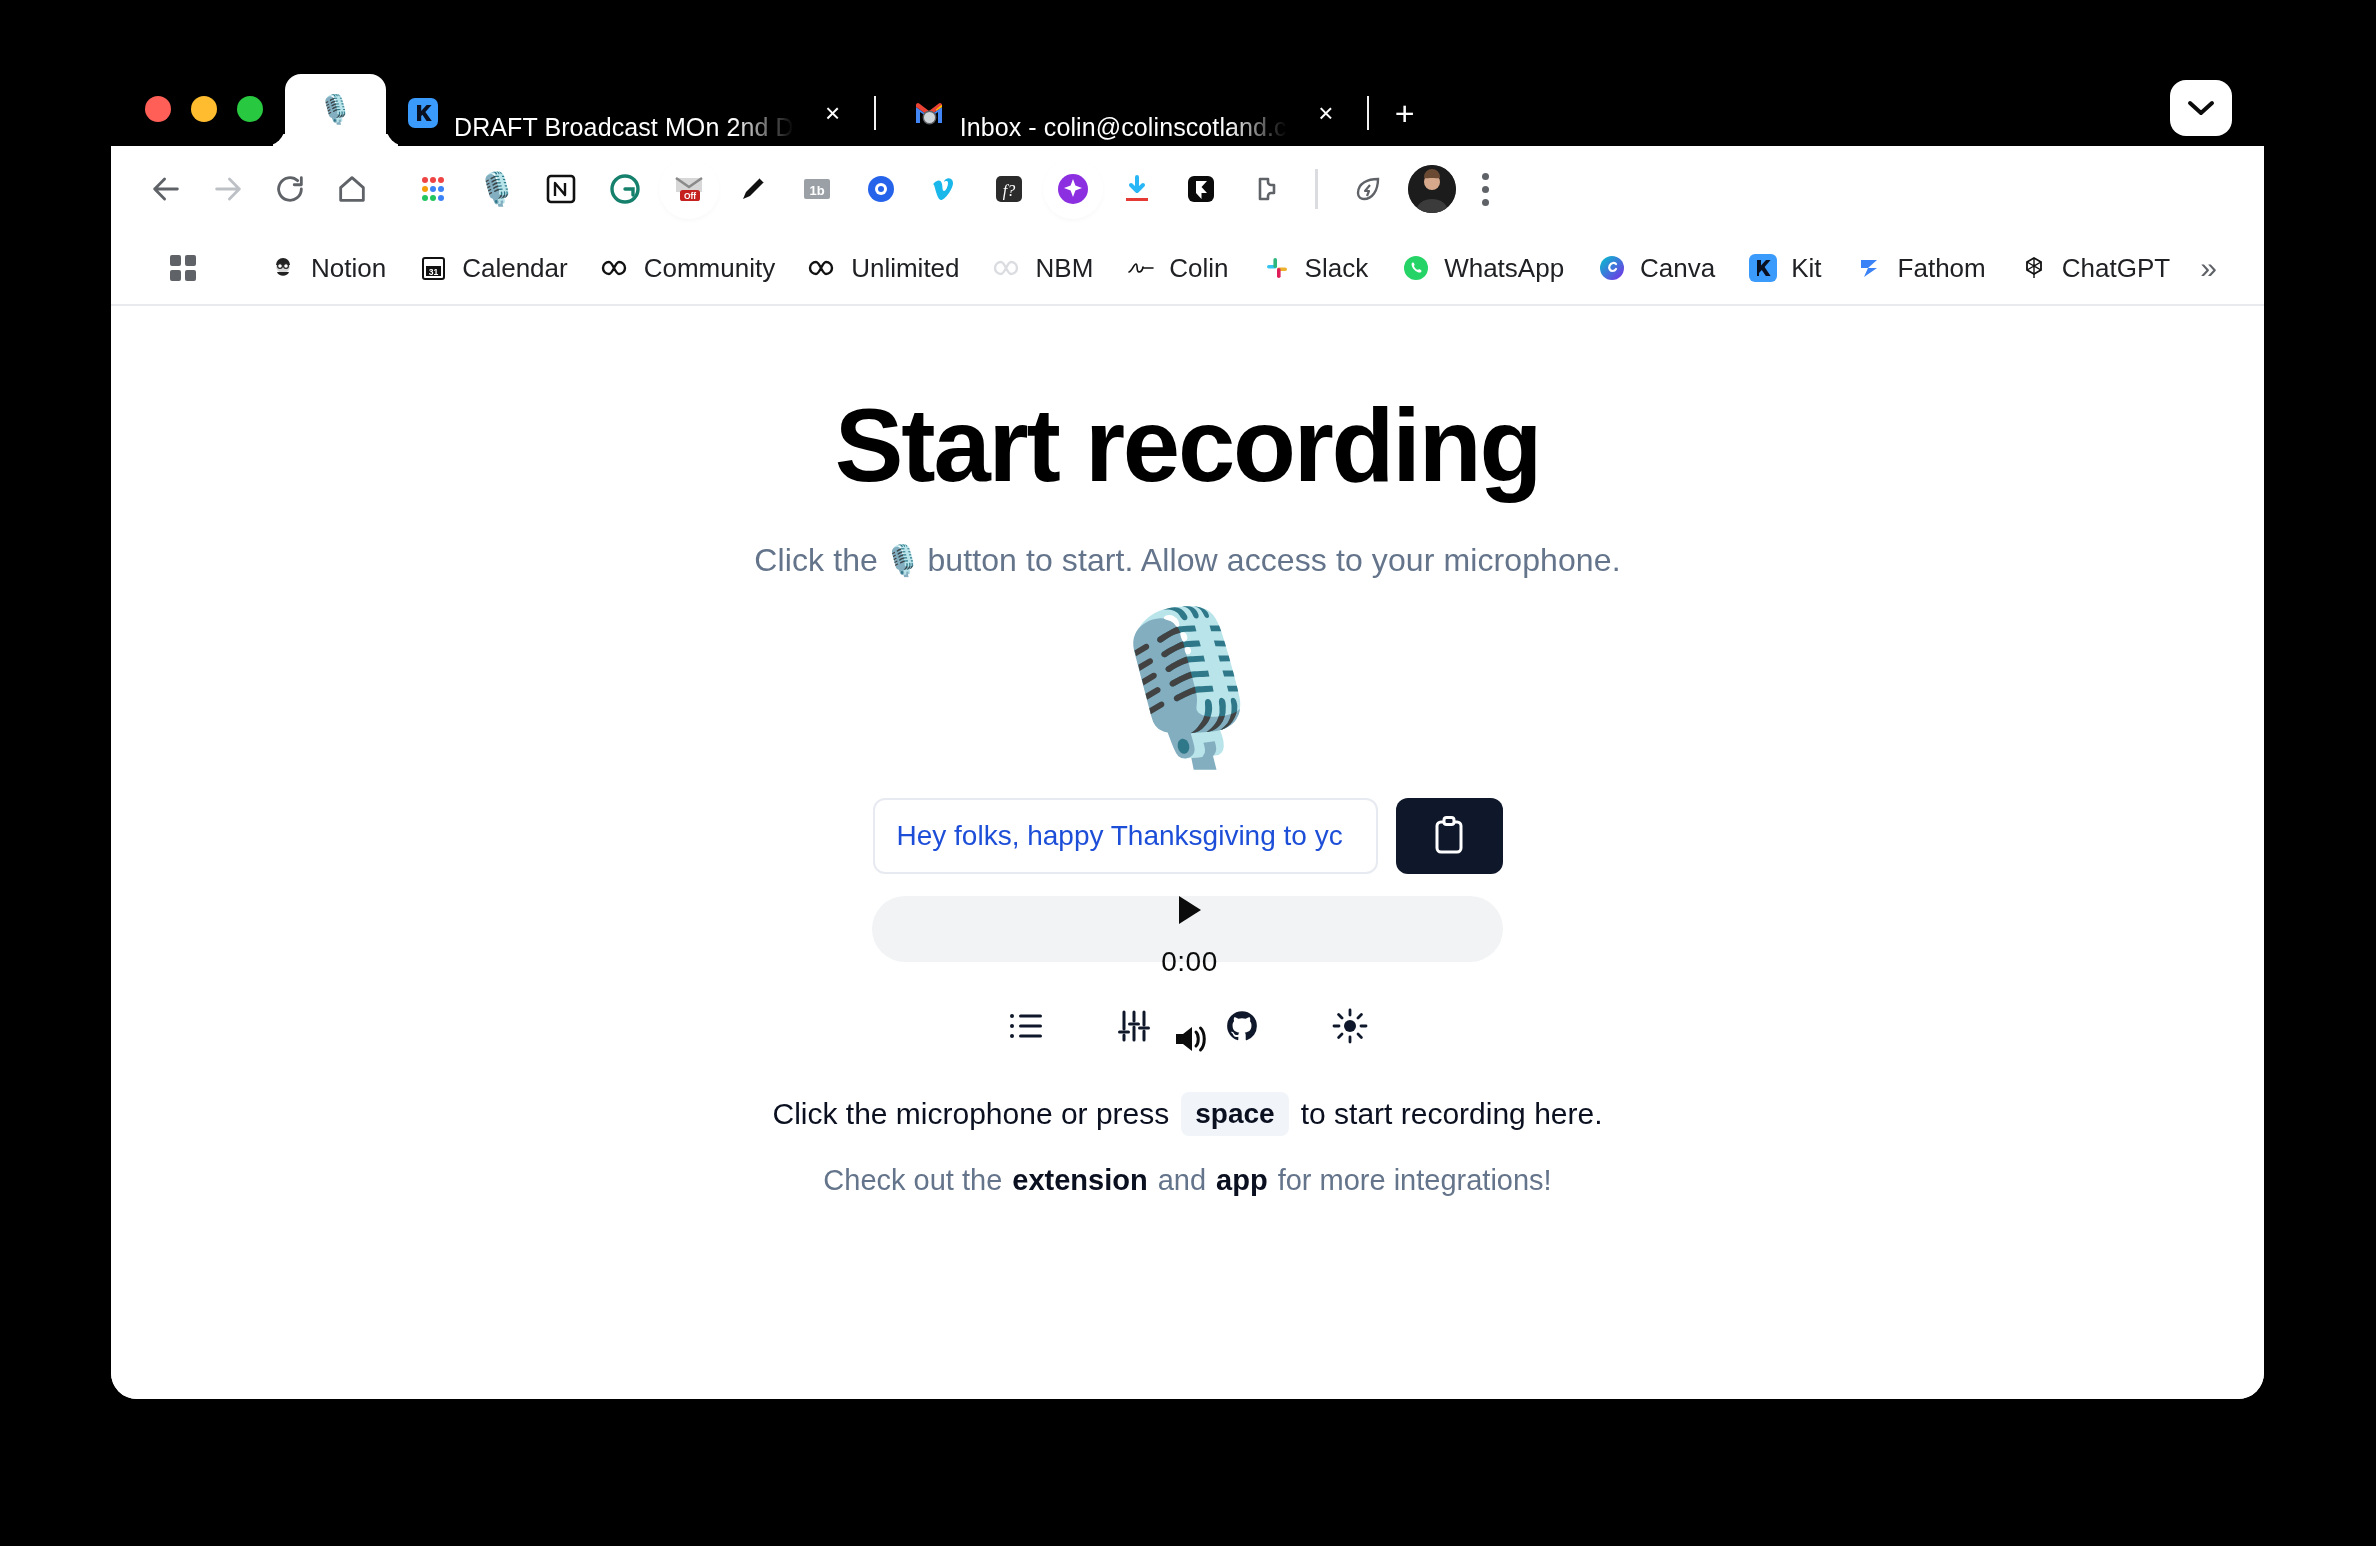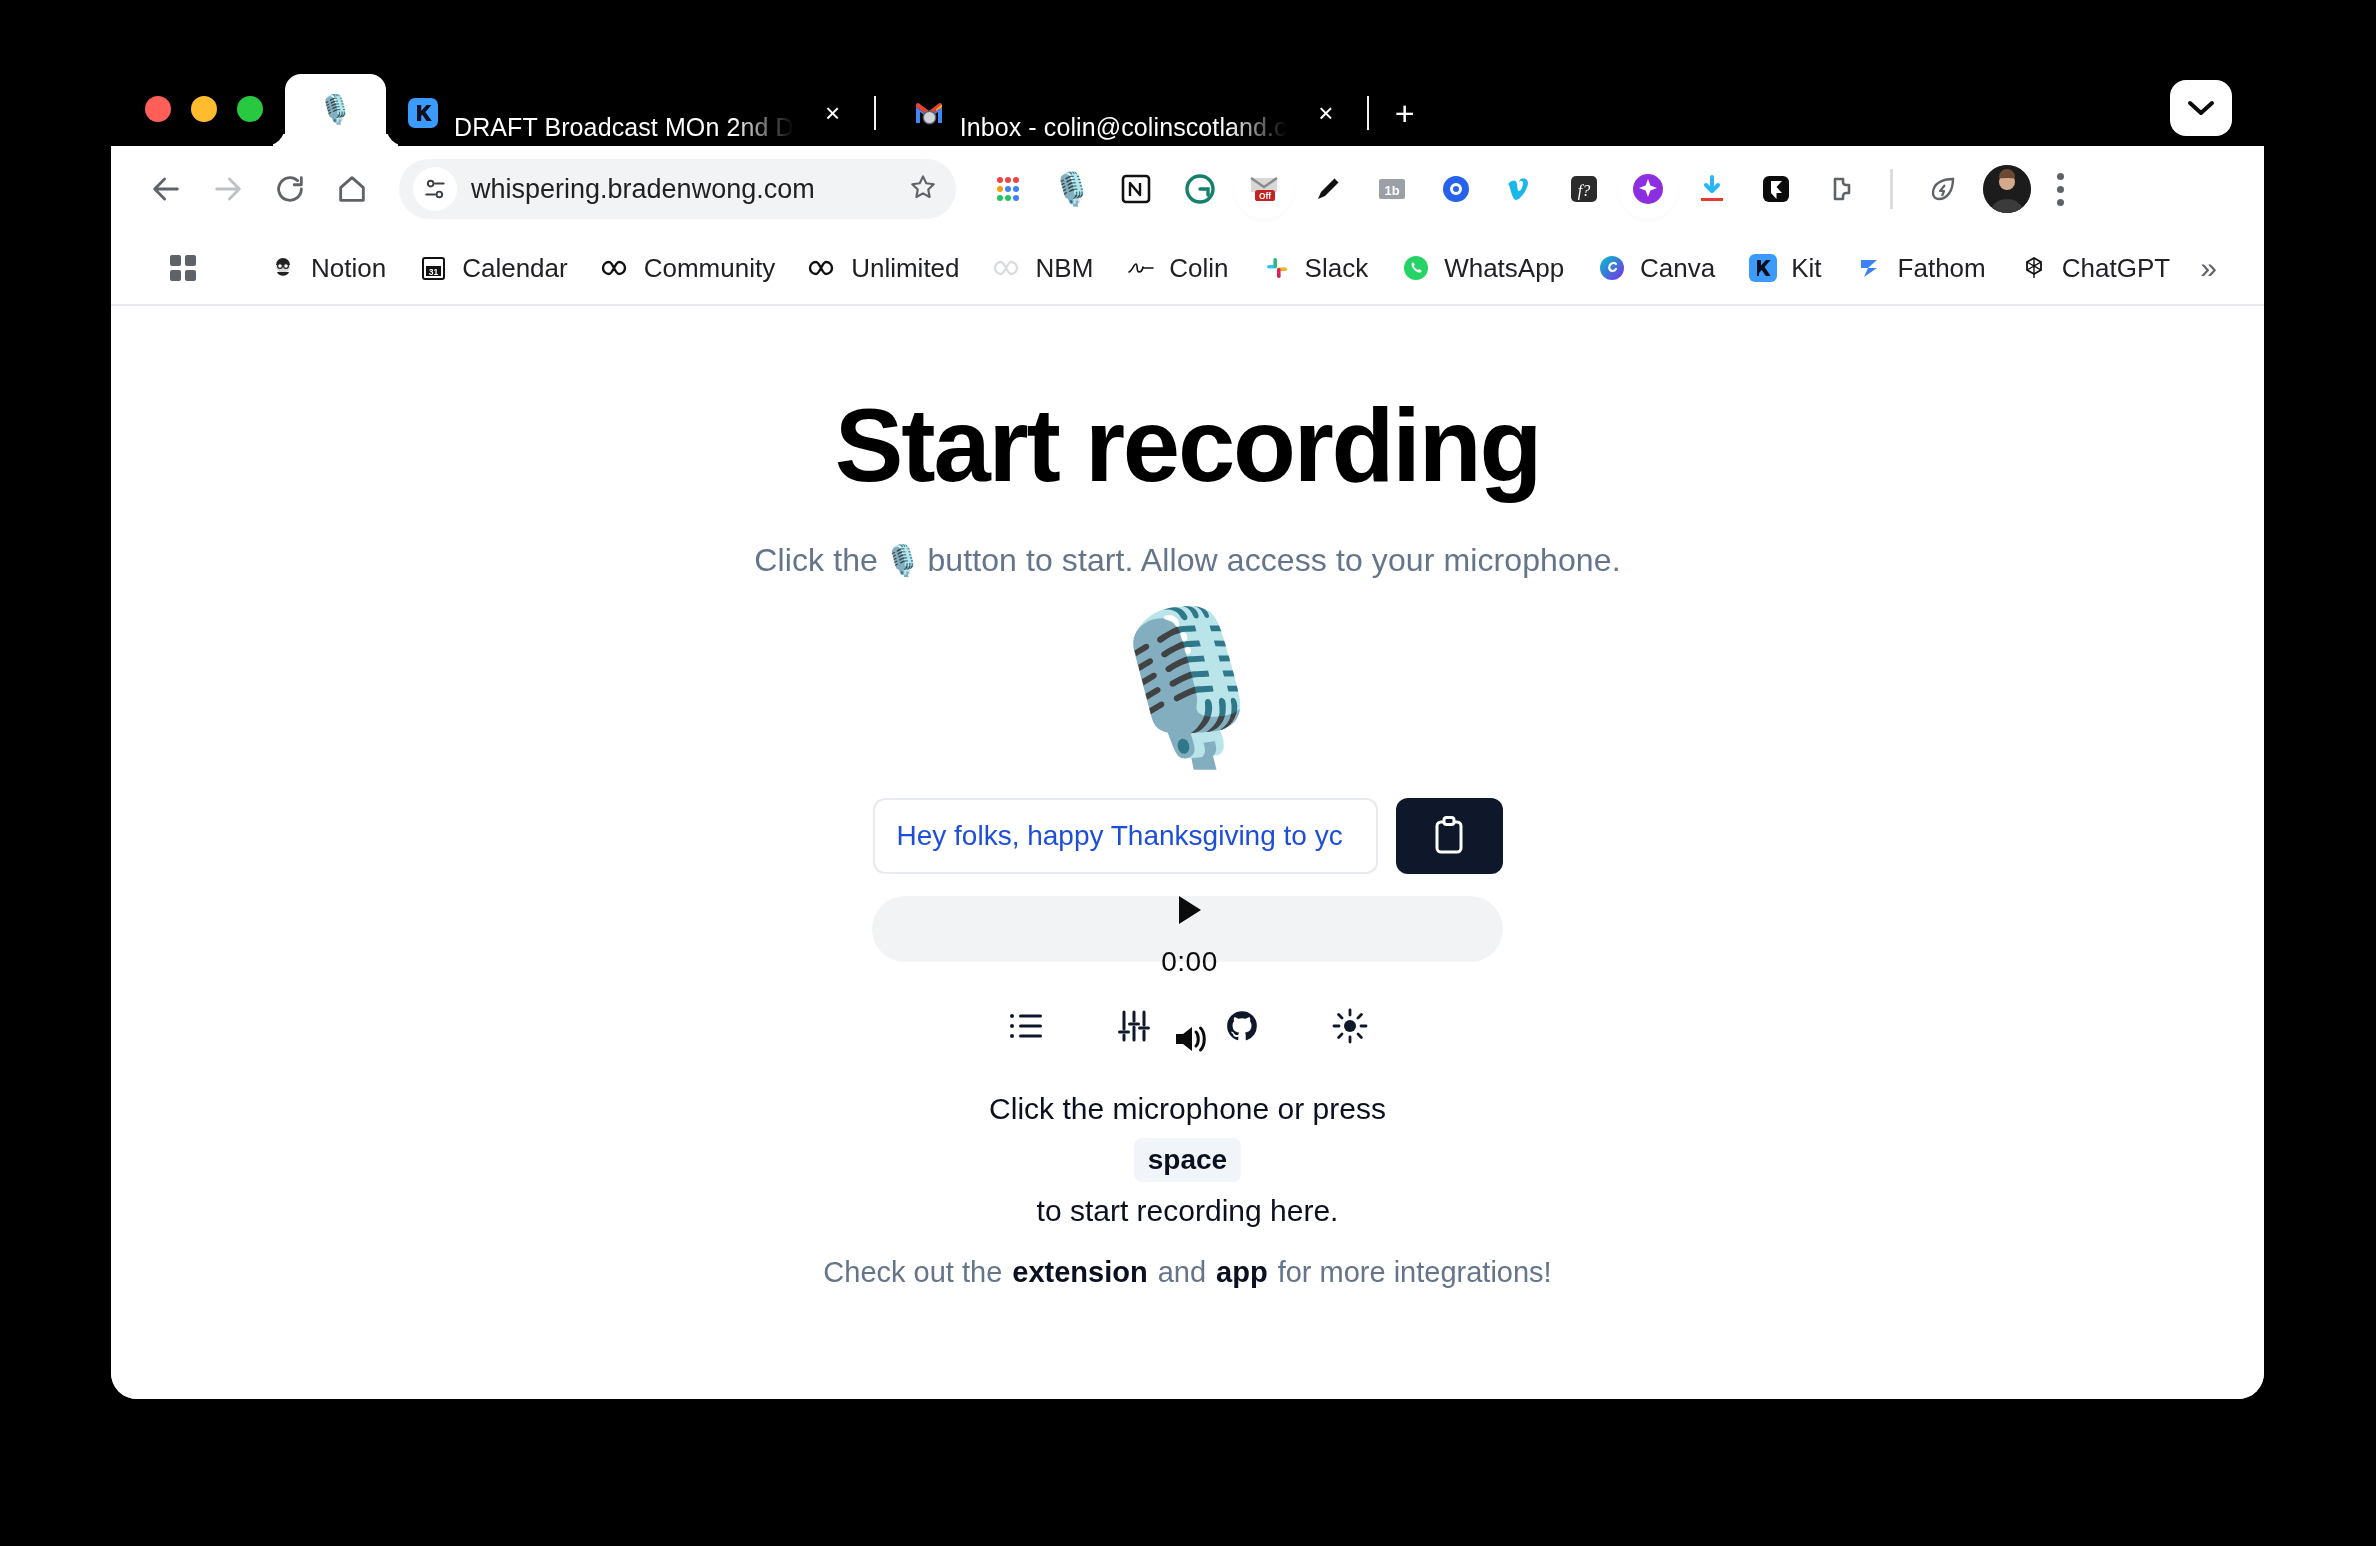--- a/index.html
+++ b/index.html
@@ -269,21 +269,21 @@
     margin-top: 40px;
     display: flex; align-items: center; gap: 60px;
     color: #0f172a;
   }
   .iconrow .ib { display:flex; align-items:center; justify-content:center; width:48px; height:48px; }
 
   .hintline {
     margin-top: 42px;
     font-size: 30px;
     color: #0b1021;
-    display: flex; align-items: center; gap: 12px; flex-direction: column;
+    display: flex; align-items: center; gap: 12px;
   }
   .kbd {
     background: #f1f5f9;
     border-radius: 8px;
     padding: 6px 14px;
     font-weight: 700;
     font-size: 28px;
     color: #0b1021;
   }
   .footline {
@@ -367,36 +367,20 @@
           <svg width="34" height="34" viewBox="0 0 24 24">
               <path d="M20 12a8 8 0 11-2.6-5.9M20 4v5h-5" stroke="#5f6368" stroke-width="2" fill="none" stroke-linecap="round" stroke-linejoin="round"></path>
             </svg>
         </div>
         <div class="navbtn">
           <svg width="34" height="34" viewBox="0 0 24 24">
               <path d="M4 11l8-7 8 7v9H4z" stroke="#5f6368" stroke-width="2" fill="none" stroke-linejoin="round"></path>
             </svg>
         </div>
 
-        <div class="omnibox">
-          <span class="omni-lead">
-            <svg width="26" height="26" viewBox="0 0 24 24">
-              <circle cx="8" cy="7" r="2.6" stroke="#3c4043" stroke-width="1.8" fill="none"></circle>
-              <line x1="12" y1="7" x2="20" y2="7" stroke="#3c4043" stroke-width="1.8" stroke-linecap="round"></line>
-              <circle cx="16" cy="17" r="2.6" stroke="#3c4043" stroke-width="1.8" fill="none"></circle>
-              <line x1="4" y1="17" x2="12" y2="17" stroke="#3c4043" stroke-width="1.8" stroke-linecap="round"></line>
-            </svg>
-          </span>
-          <span class="omni-url">whispering.bradenwong.com</span>
-          <span class="omni-star">
-            <svg width="30" height="30" viewBox="0 0 24 24">
-                <path d="M12 3.5l2.6 5.5 6 .8-4.4 4.2 1.1 6-5.3-2.9-5.3 2.9 1.1-6L3.4 9.8l6-.8z" stroke="#5f6368" stroke-width="1.7" fill="none" stroke-linejoin="round"></path>
-              </svg>
-          </span>
-        </div>
 
         <div class="ext-row">
           <span class="ext">
             <svg width="32" height="32" viewBox="0 0 32 32">
               <g>
                   <circle cx="8" cy="7" r="3" fill="#ef4444"></circle>
                   <circle cx="16" cy="7" r="3" fill="#ef4444"></circle>
                   <circle cx="24" cy="7" r="3" fill="#ef4444"></circle>
               <circle cx="8" cy="16" r="3" fill="#f59e0b"></circle>
                   <circle cx="16" cy="16" r="3" fill="#3b82f6"></circle>

